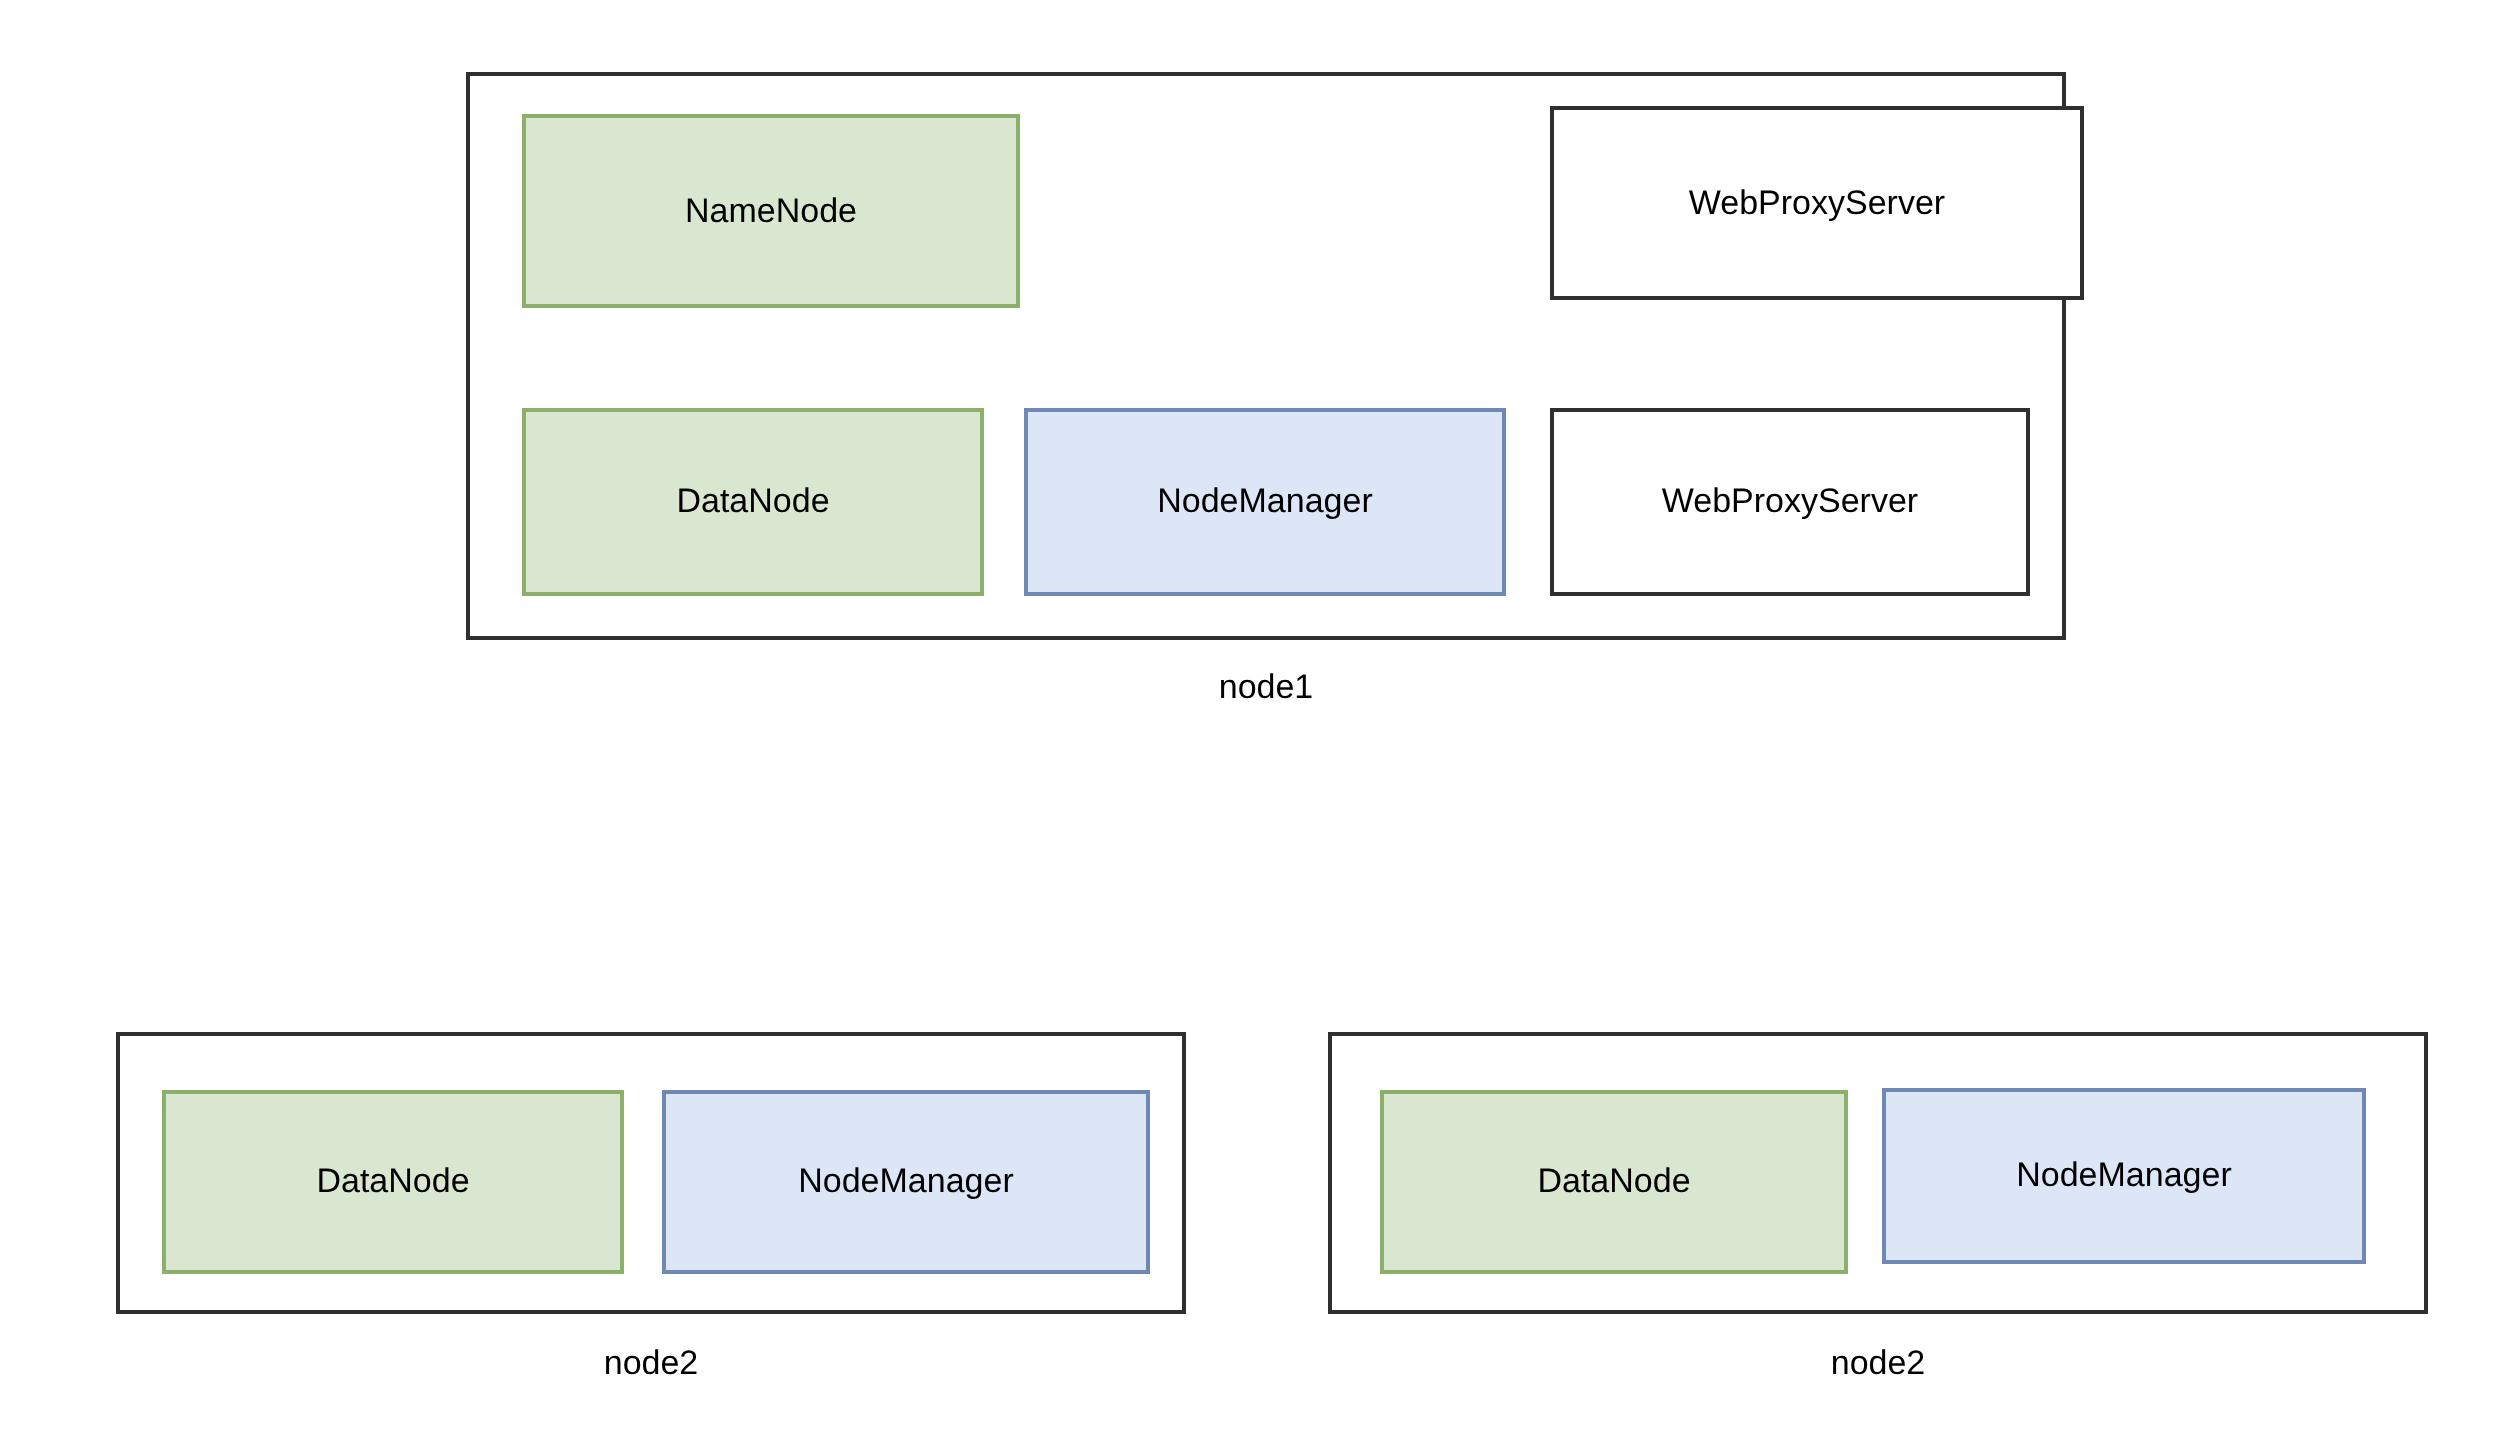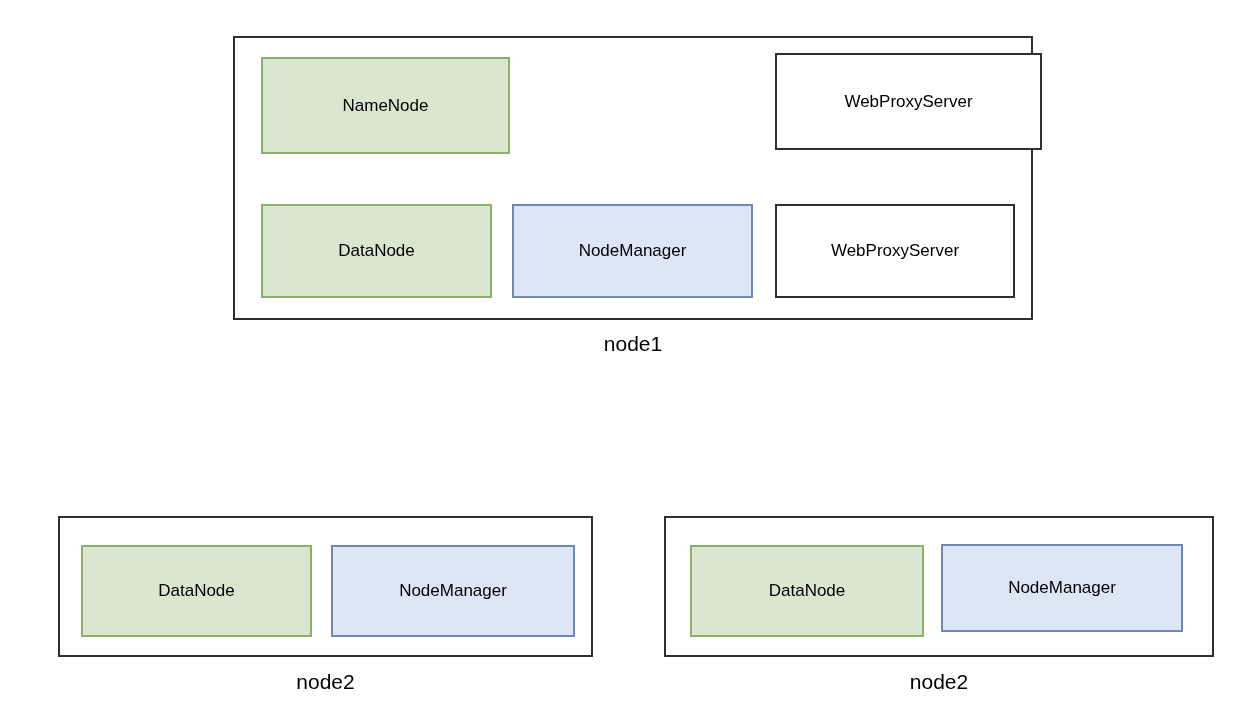--- a/index.html
+++ b/index.html
@@ -21,21 +21,21 @@
   }
   .group-box {
     position: absolute;
     box-sizing: border-box;
     background: #ffffff;
     border: 2px solid #2f2f2f;
   }
   .group-label {
     position: absolute;
     text-align: center;
-    font-size: 21px;
+    font-size: 17px;
     line-height: 20px;
     color: #000000;
     white-space: nowrap;
   }
   .svc {
     position: absolute;
     box-sizing: border-box;
     display: flex;
     align-items: center;
     justify-content: center;

